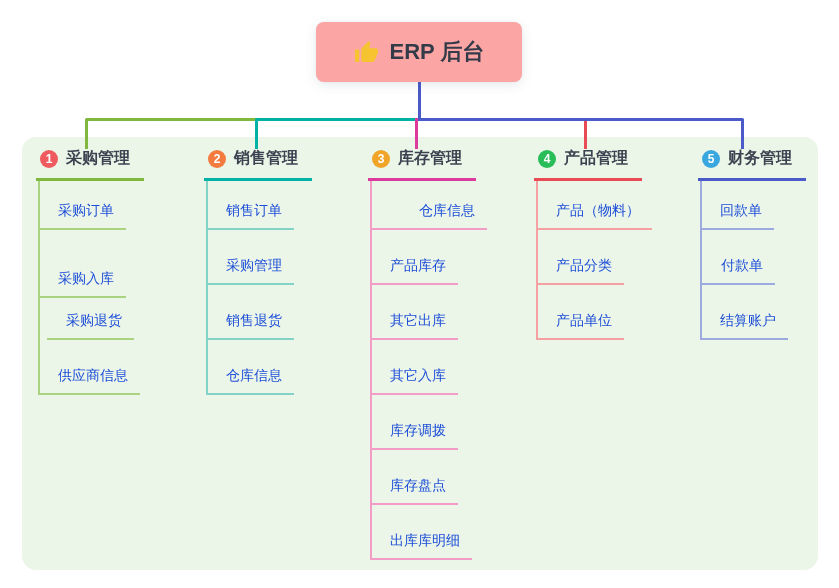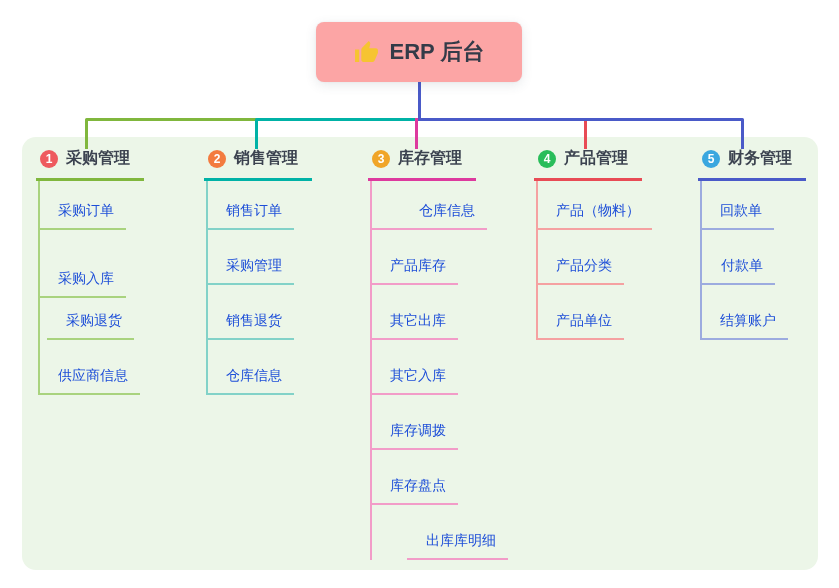--- a/index.html
+++ b/index.html
@@ -115,21 +115,21 @@
       </div>
       <div class="child-item" style="left: 371px; top: 361px; border-bottom-color: rgb(242, 156, 200);">
         <span>其它入库</span>
       </div>
       <div class="child-item" style="left: 371px; top: 416px; border-bottom-color: rgb(242, 156, 200);">
         <span>库存调拨</span>
       </div>
       <div class="child-item" style="left: 371px; top: 471px; border-bottom-color: rgb(242, 156, 200);">
         <span>库存盘点</span>
       </div>
-      <div class="child-item" style="left: 371px; top: 526px; border-bottom-color: rgb(242, 156, 200); margin-left: 36px;">
+      <div class="child-item" style="left: 371px; top: 526px; border-bottom-color: rgb(242, 156, 200);">
         <span>出库库明细</span>
       </div>
       <div class="branch-label" style="left: 534px; top: 148px; border-bottom-color: rgb(232, 75, 85);">
         <span class="badge" style="background: rgb(41, 189, 90);">4</span>
         <span>产品管理</span>
       </div>
       <div class="child-vline" style="left: 536px; top: 179px; height: 161px; background: rgb(245, 161, 161);"></div>
       <div class="child-item" style="left: 537px; top: 196px; border-bottom-color: rgb(245, 161, 161);">
         <span>产品（物料）</span>
       </div>

